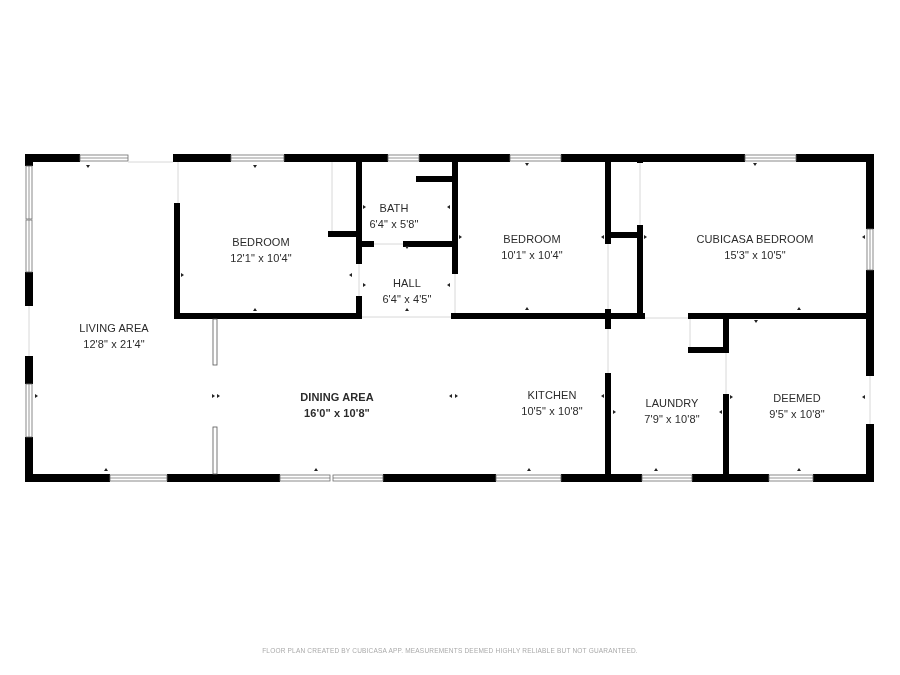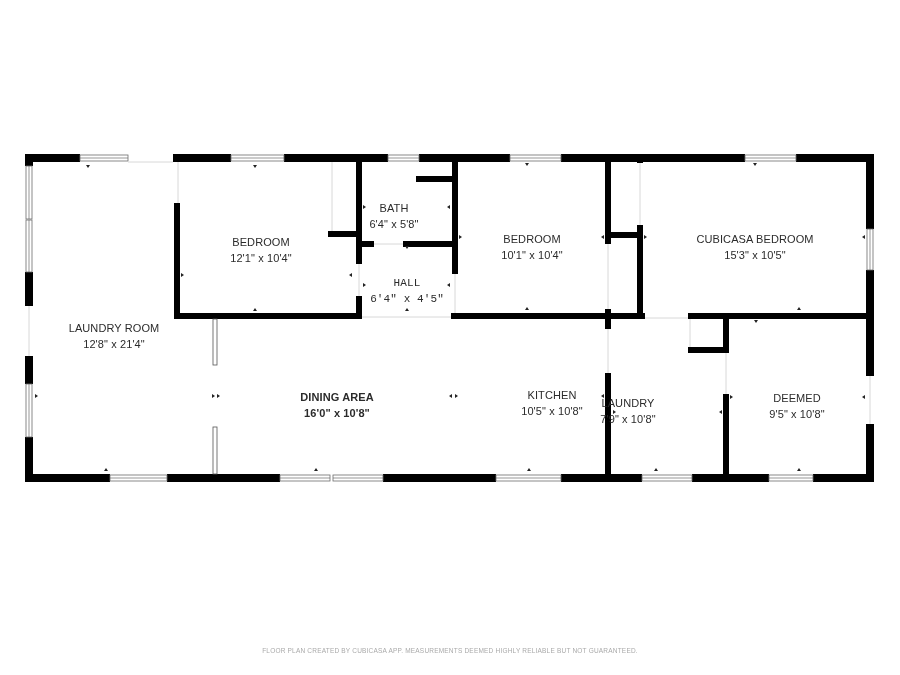--- a/index.html
+++ b/index.html
@@ -175,52 +175,52 @@
     <polygon class="tick" points="722,410 722,414 719,412"></polygon>
     <polygon class="tick" points="730,395 730,399 733,397"></polygon>
     <polygon class="tick" points="865,395 865,399 862,397"></polygon>
     <polygon class="tick" points="797,471 801,471 799,468"></polygon>
     <polygon class="tick" points="754,320 758,320 756,323"></polygon>
     <polygon class="tick" points="314,471 318,471 316,468"></polygon>
   </g>
 </svg>
 
 <div class="room-label" style="left:114px; top:320px;">
-  <span class="name">LAUNDRY ROOM</span>
+  <span class="name">LIVING AREA</span>
   <span class="dim">12'8" x 21'4"</span>
 </div>
 <div class="room-label" style="left:261px; top:234px;">
   <span class="name">BEDROOM</span>
   <span class="dim">12'1" x 10'4"</span>
 </div>
 <div class="room-label" style="left:394px; top:200px;">
   <span class="name">BATH</span>
   <span class="dim">6'4" x 5'8"</span>
 </div>
-<div class="room-label" style="left:407px; top:275px;font-family:Liberation Mono, monospace;">
+<div class="room-label" style="left:407px; top:275px;">
   <span class="name">HALL</span>
   <span class="dim">6'4" x 4'5"</span>
 </div>
 <div class="room-label" style="left:532px; top:231px;">
   <span class="name">BEDROOM</span>
   <span class="dim">10'1" x 10'4"</span>
 </div>
 <div class="room-label" style="left:755px; top:231px;">
   <span class="name">CUBICASA BEDROOM</span>
   <span class="dim">15'3" x 10'5"</span>
 </div>
 <div class="room-label" style="left:337px; top:389px;font-weight:bold;">
   <span class="name">DINING AREA</span>
   <span class="dim">16'0" x 10'8"</span>
 </div>
 <div class="room-label" style="left:552px; top:387px;">
   <span class="name">KITCHEN</span>
   <span class="dim">10'5" x 10'8"</span>
 </div>
-<div class="room-label" style="left:628px; top:395px;">
+<div class="room-label" style="left:672px; top:395px;">
   <span class="name">LAUNDRY</span>
   <span class="dim">7'9" x 10'8"</span>
 </div>
 <div class="room-label" style="left:797px; top:390px;">
   <span class="name">DEEMED</span>
   <span class="dim">9'5" x 10'8"</span>
 </div>
 
 <div class="footer">FLOOR PLAN CREATED BY CUBICASA APP. MEASUREMENTS DEEMED HIGHLY RELIABLE BUT NOT GUARANTEED.</div>
 

